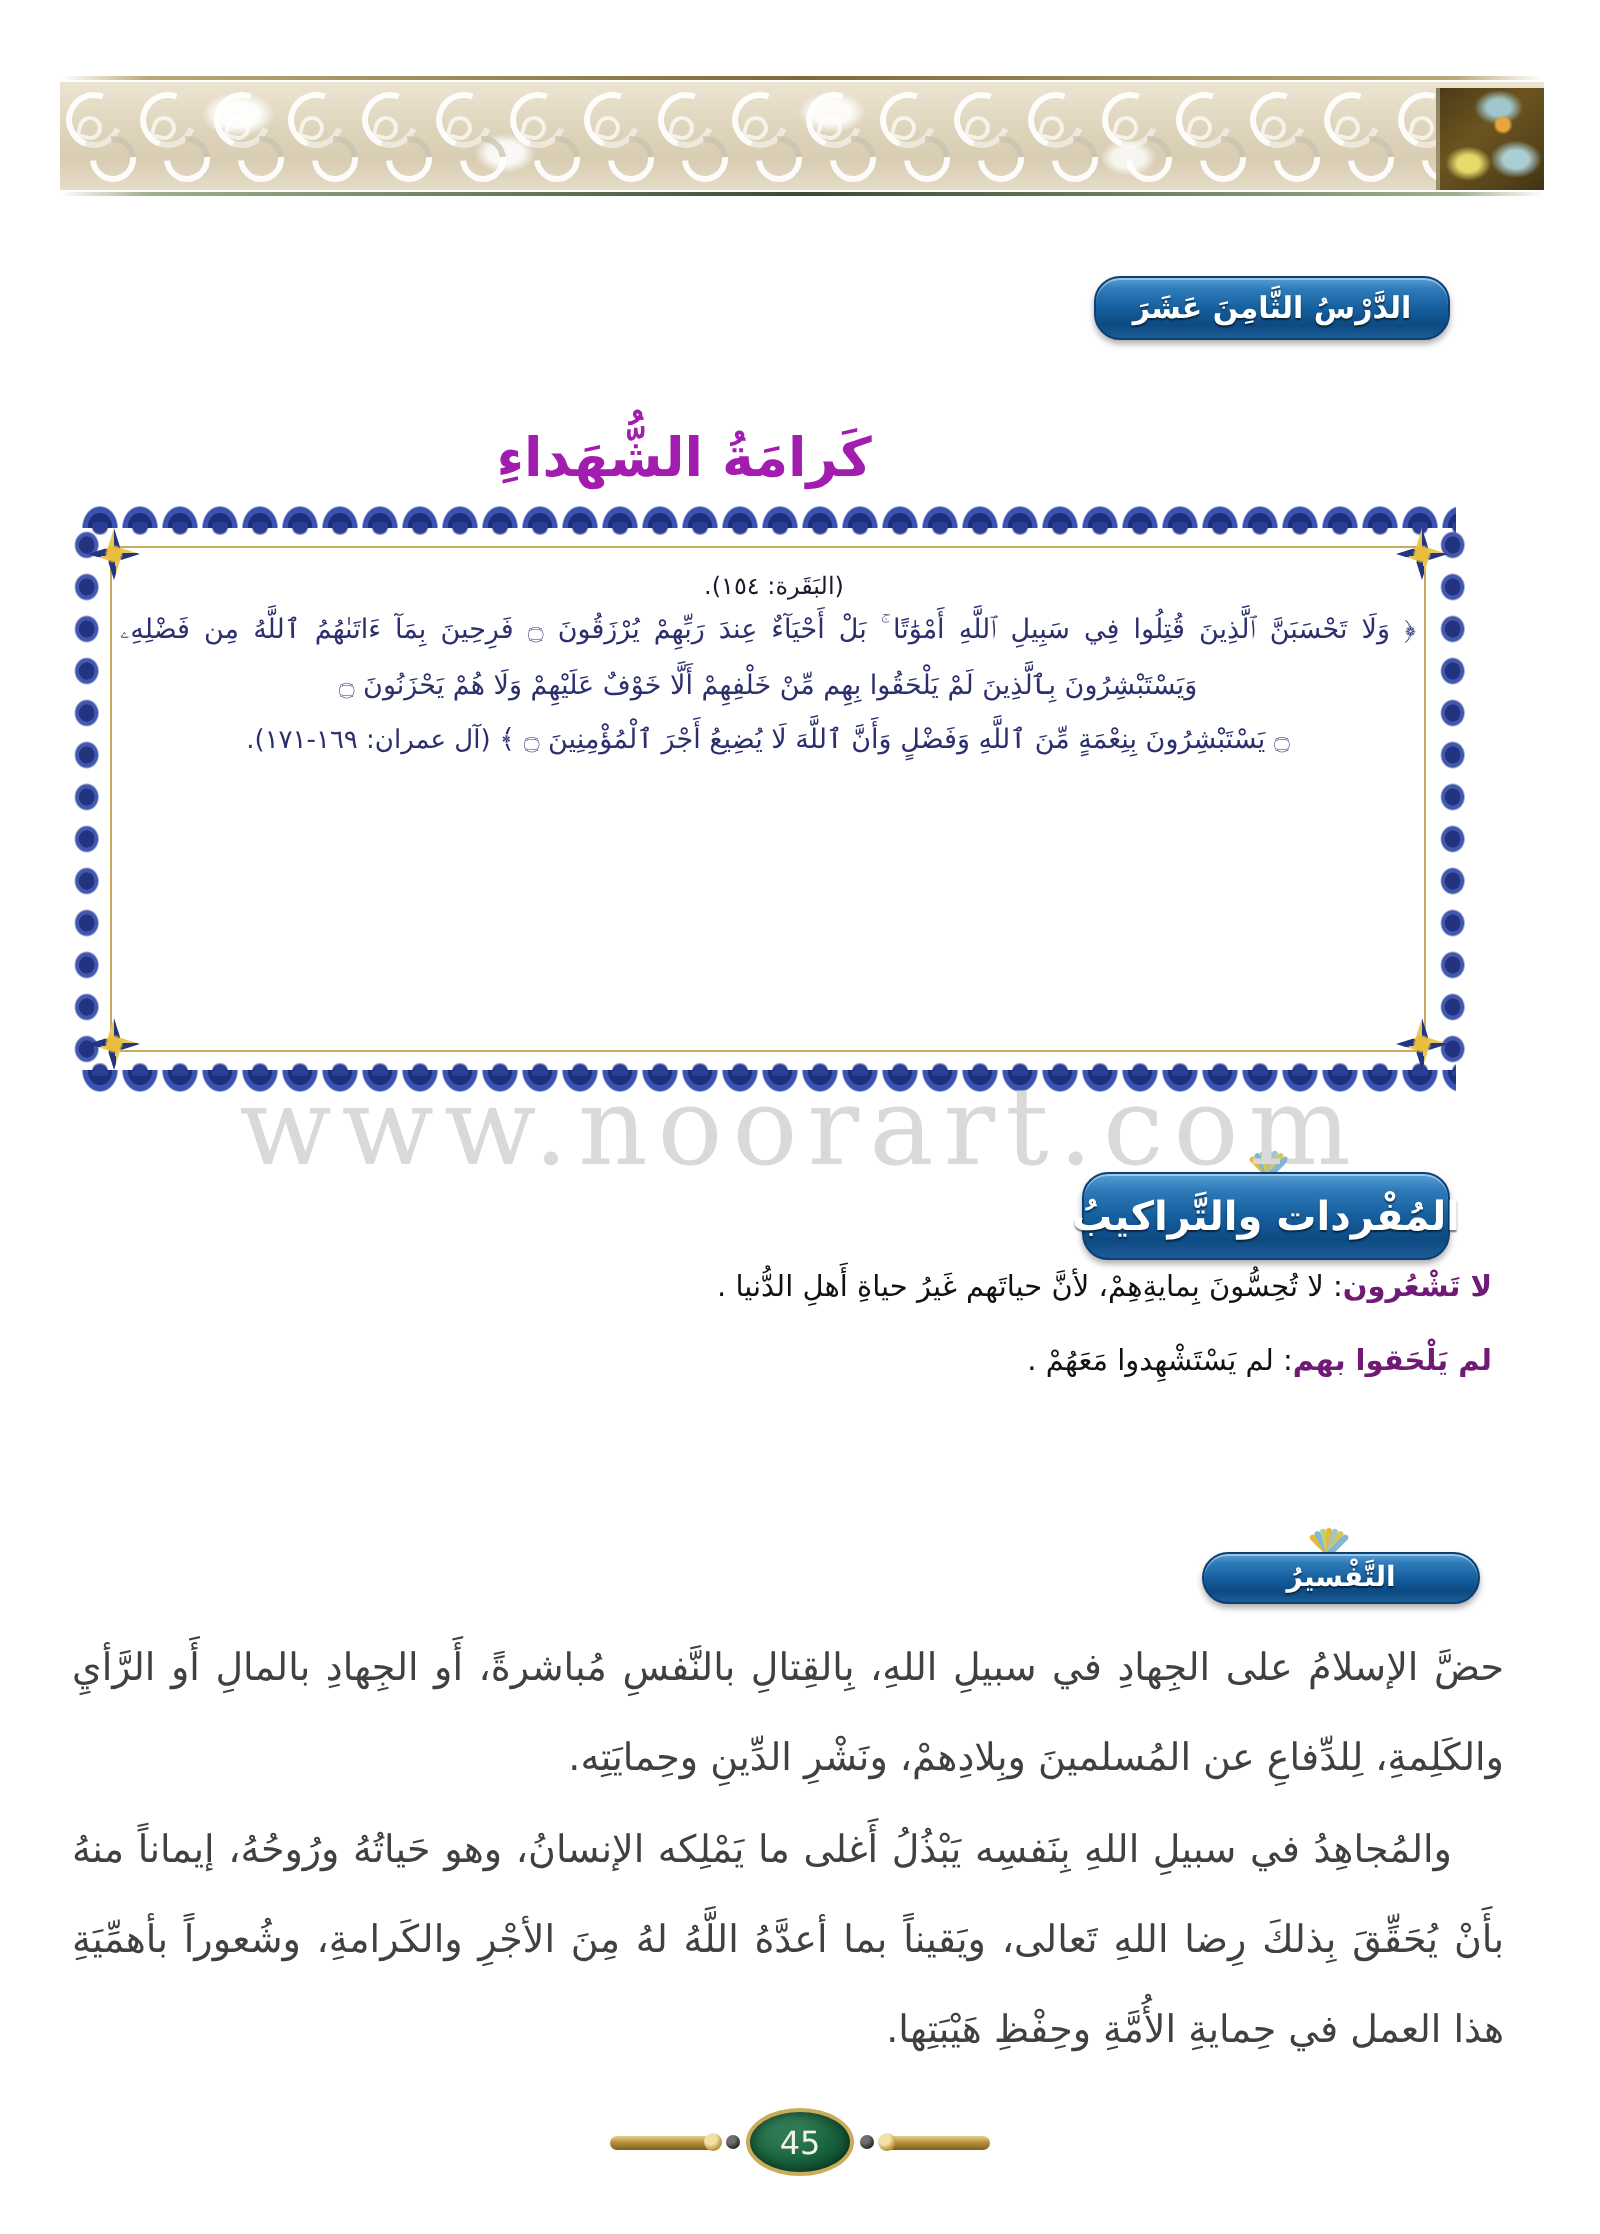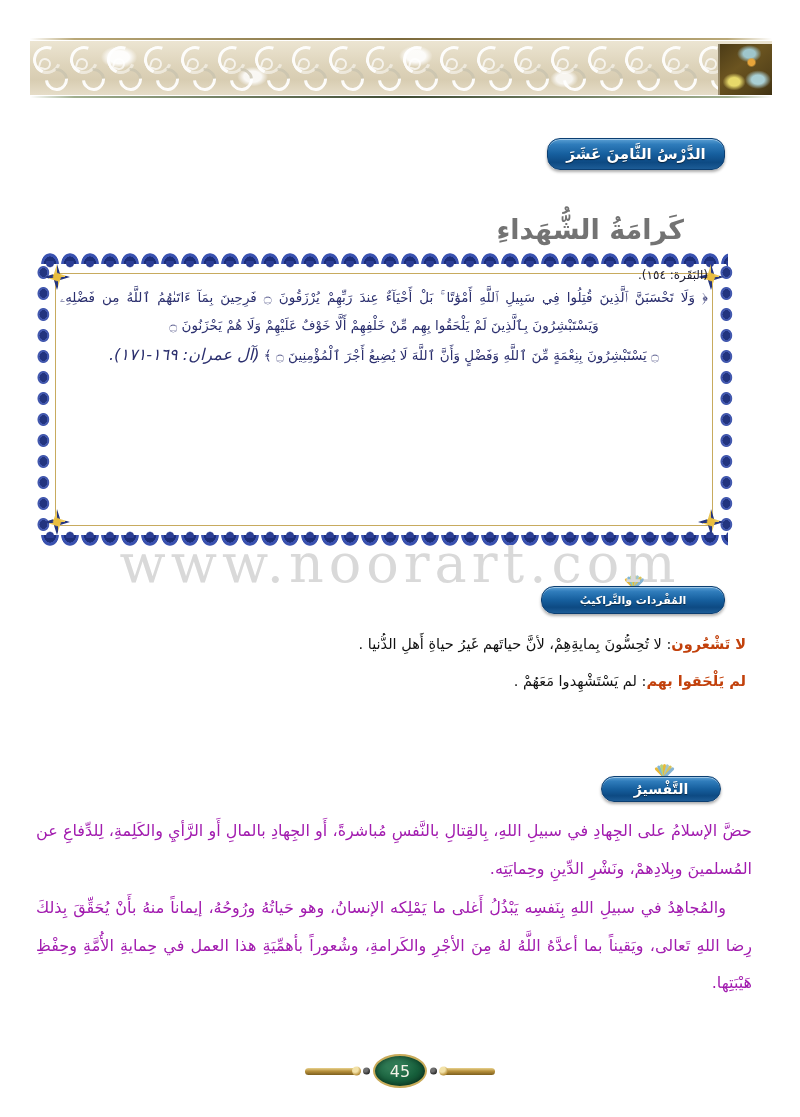--- a/index.html
+++ b/index.html
@@ -103,26 +103,26 @@
     text-shadow: 0 1px 1px rgba(0,0,0,.55);
     white-space: nowrap;
   }
   .badge-lesson {
     left: 547px; top: 138px;
     width: 178px; height: 32px;
     font-size: 15px; font-weight: bold;
   }
   .badge-vocab {
     left: 541px; top: 586px;
-    width: 184px; height: 28px;
-    font-size: 11px; font-weight: bold;
+    width: 184px; height: 44px;
+    font-size: 20px; font-weight: bold;
   }
   .badge-tafsir {
     left: 601px; top: 776px;
-    width: 120px; height: 26px;
+    width: 139px; height: 26px;
     font-size: 14px; font-weight: bold;
   }
 
   
   .fan {
     position: absolute;
     width: 62px; height: 20px;
     pointer-events: none;
   }
   .fan span {
@@ -131,24 +131,25 @@
     border-radius: 2px;
     transform-origin: 50% 100%;
   }
   .fan-vocab { left: 602px; top: 568px; }
   .fan-tafsir { left: 632px; top: 757px; }
 
   
   .page-title {
     position: absolute;
     left: 0; top: 196px; width: 684px;
+    text-align: center;
     direction: rtl;
     font-size: 27px;
     font-weight: bold;
-    color: #737373;
+    color: #a21caf;
     font-family: "DejaVu Sans", "Liberation Sans", sans-serif;
   }
 
   
   .quran-frame {
     position: absolute;
     left: 34px; top: 252px;
     width: 700px; height: 295px;
   }
   .qf-band {
@@ -212,27 +213,27 @@
     text-align: center;
     font-family: "DejaVu Sans", "Liberation Serif", serif;
   }
   .ayah.justified {
     text-align: justify;
     text-align-last: center;
   }
   .ayah-ref {
     color: #1a1a2e;
     font-size: 12px;
-    text-align: right;
-    margin-top: 2px;
+    text-align: center;
+    margin-top: 20px;
     padding-left: 6px;
     direction: rtl;
   }
   .ayah-block { margin-bottom: 2px; }
-  .ref-inline { font-size: 16px; font-style: italic; }
+  .ref-inline { font-size: 13px; }
 
   
   .watermark {
     position: absolute;
     left: 0; top: 532px; width: 800px;
     text-align: center;
     font-size: 54px;
     letter-spacing: 5px;
     color: #d9d9d9;
     font-family: "DejaVu Serif", "Liberation Serif", serif;
@@ -247,34 +248,34 @@
     direction: rtl;
   }
   .vocab-item {
     text-align: right;
     font-size: 14.5px;
     line-height: 2.55;
     color: #111111;
     font-family: "DejaVu Sans", "Liberation Serif", serif;
   }
   .vocab-term {
-    color: #c2410c;
+    color: #701a75;
     font-weight: bold;
   }
 
   
   .tafsir-body {
     position: absolute;
     left: 36px; top: 812px; width: 716px;
     direction: rtl;
   }
   .tafsir-p {
-    font-size: 16px;
+    font-size: 19px;
     line-height: 2.35;
-    color: #a21caf;
+    color: #404040;
     text-align: justify;
     text-align-last: right;
     margin: 0 0 2px 0;
     font-family: "DejaVu Sans", "Liberation Serif", serif;
   }
   .tafsir-p.indent { text-indent: 26px; }
 
   
   .footer {
     position: absolute;

